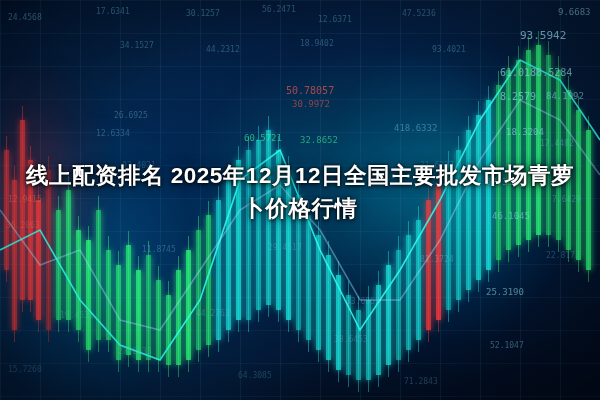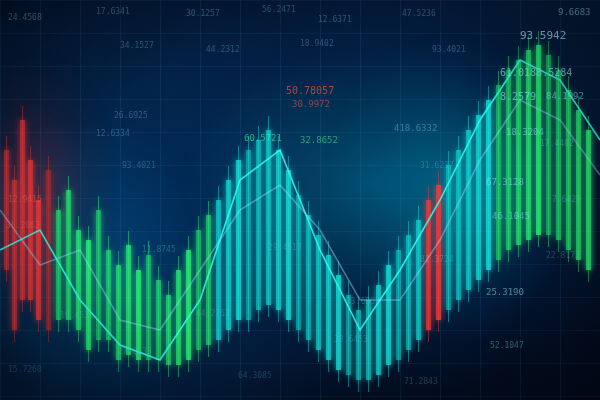--- a/index.html
+++ b/index.html
@@ -300,14 +300,17 @@
       <span class="num" style="left: 404px; top: 378px; font-size: 8px; color: rgba(120, 200, 230, 0.28);">71.2843</span>
       <span class="num" style="left: 490px; top: 342px; font-size: 8px; color: rgba(150, 225, 240, 0.4);">52.1047</span>
       <span class="num" style="left: 552px; top: 196px; font-size: 8px; color: rgba(120, 200, 230, 0.35);">7.6429</span>
       <span class="num" style="left: 546px; top: 252px; font-size: 8px; color: rgba(120, 200, 230, 0.3);">22.8173</span>
       <span class="num" style="left: 238px; top: 372px; font-size: 8px; color: rgba(120, 200, 230, 0.25);">64.3085</span>
       <span class="num" style="left: 8px; top: 366px; font-size: 8px; color: rgba(120, 200, 230, 0.25);">15.7260</span>
     </div>
 
   <div class="bg-vignette"></div>
 
+  <div class="title-wrap">
+    <h1 class="title">线上配资排名 2025年12月12日全国主要批发市场青萝卜价格行情</h1>
+  </div>
 
 </div>
 
 </body></html>

